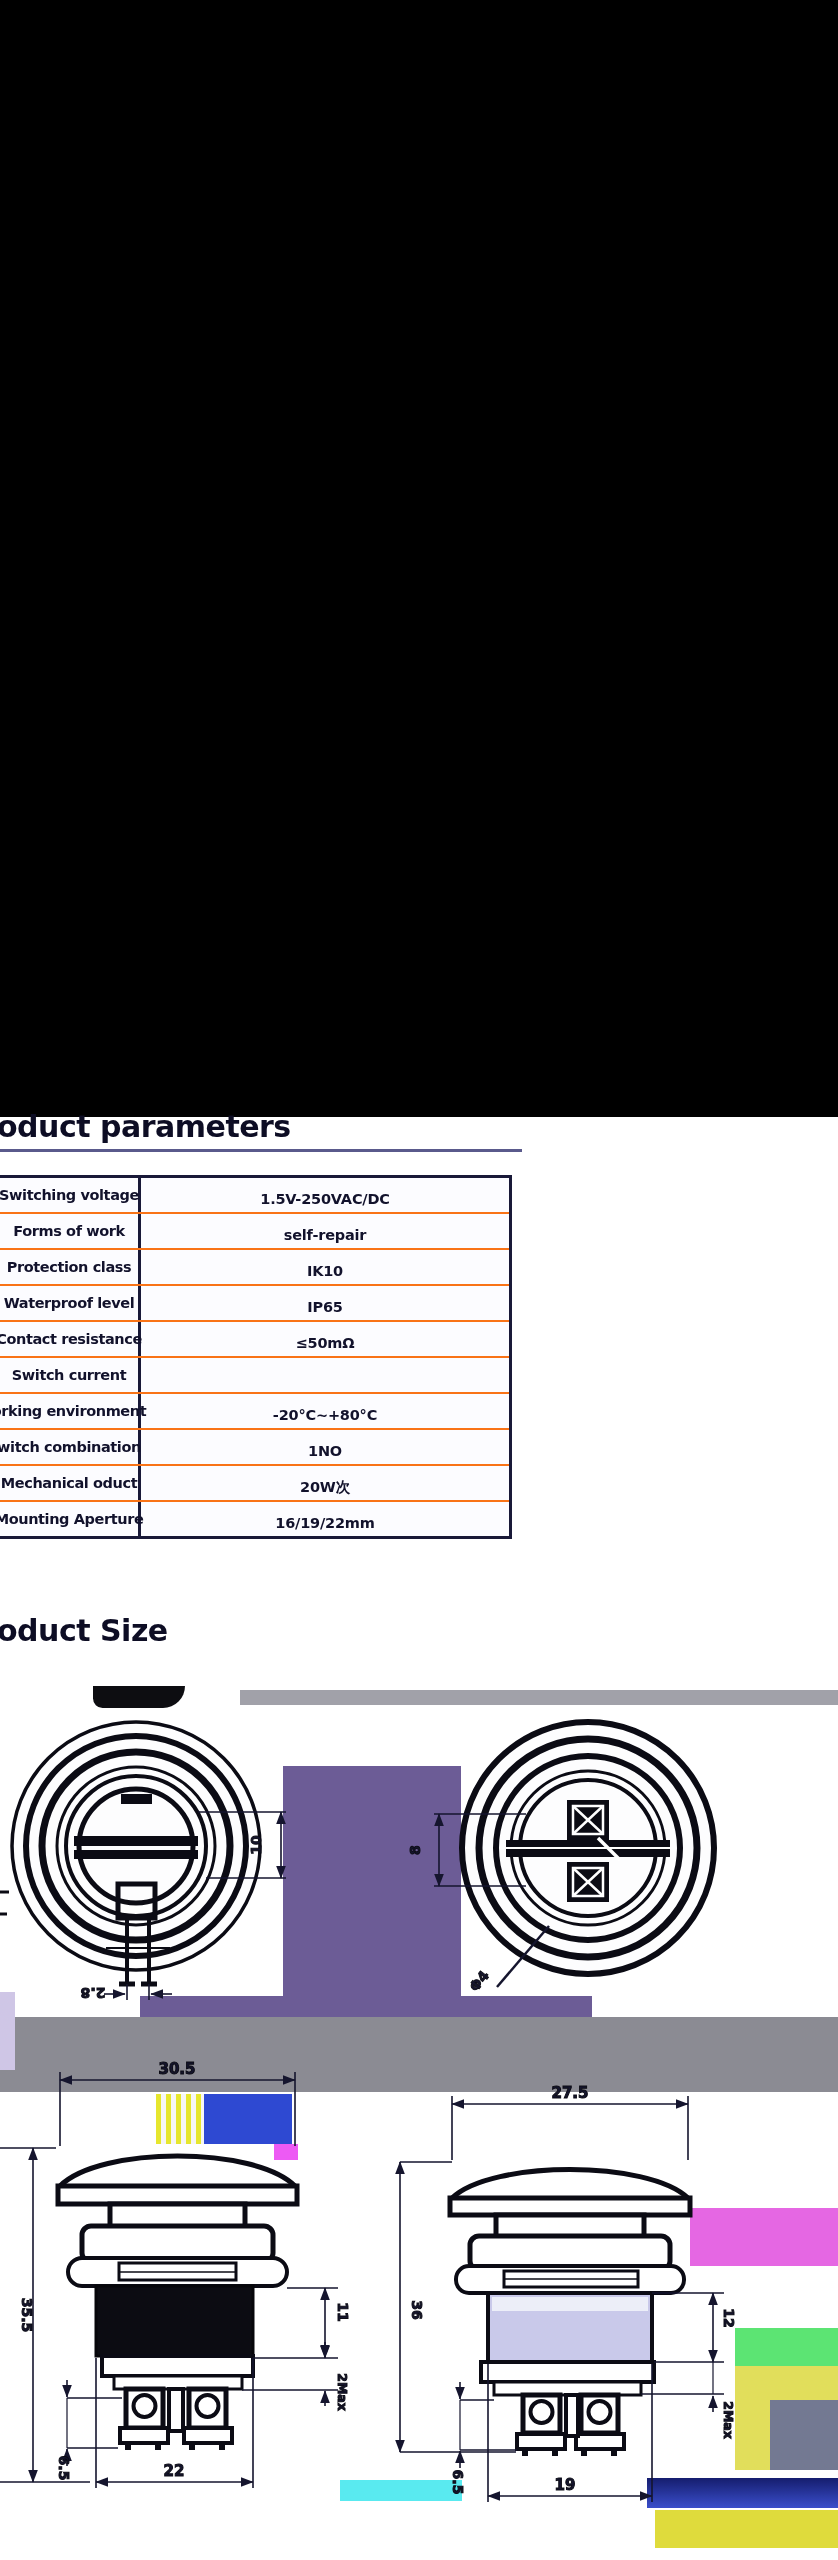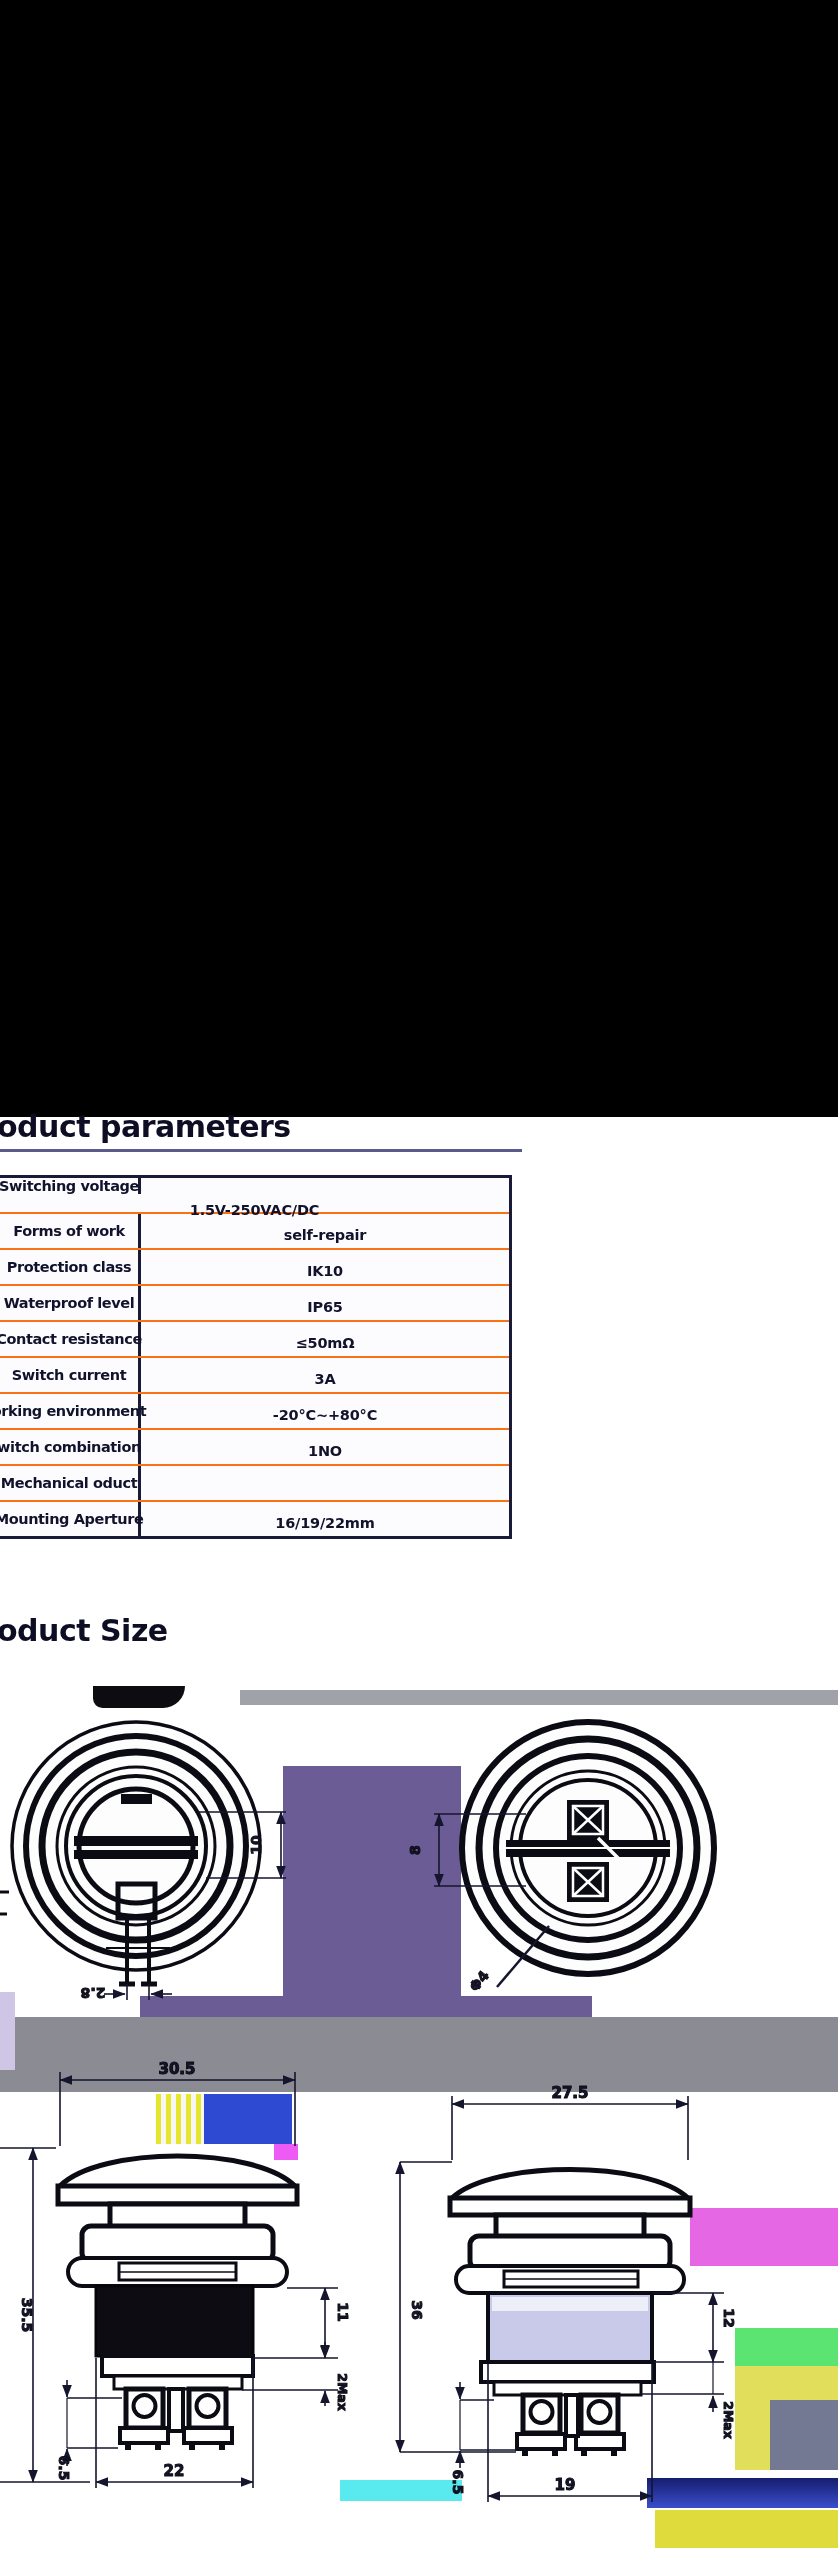--- a/index.html
+++ b/index.html
@@ -11,21 +11,21 @@
   .photo{left:0;top:0;width:838px;height:1117px;background:#000;}
   .heading{font-weight:bold;font-size:30px;color:#0d0d24;letter-spacing:-0.5px;white-space:nowrap;}
   #h-params{left:-3px;top:1109px;}
   #h-size{left:-3px;top:1613px;}
   .rule{left:0;top:1149px;width:522px;height:3px;background:#5a5a8c;}
   .ptable{
     left:-2px;top:1175px;width:514px;background:#fcfcff;
     border:3px solid #191938;border-left-width:2px;box-sizing:border-box;
   }
   .prow{display:flex;height:34px;border-top:2px solid #f97316;align-items:stretch;}
-  .prow:first-child{border-top:none;flex-direction:column;}
+  .prow:first-child{border-top:none;}
   .pl{
     width:141px;border-right:3px solid #191938;box-sizing:border-box;
     font-size:14.5px;font-weight:bold;color:#12122c;letter-spacing:-0.4px;
     display:flex;align-items:center;justify-content:center;white-space:nowrap;
   }
   .pv{
     flex:1;display:flex;align-items:center;justify-content:center;
     font-size:14.5px;font-weight:bold;color:#12122c;letter-spacing:-0.2px;white-space:nowrap;margin-top:8px;
   }
   .art{position:absolute;pointer-events:none;}
@@ -75,32 +75,32 @@
   <div class="prow">
       <div class="pl">Waterproof level</div>
       <div class="pv">IP65</div>
     </div>
   <div class="prow">
       <div class="pl">Contact resistance</div>
       <div class="pv">≤50mΩ</div>
     </div>
   <div class="prow">
       <div class="pl">Switch current</div>
-      <div class="pv">3A</div>
     </div>
   <div class="prow">
       <div class="pl">orking environment</div>
       <div class="pv">-20°C~+80°C</div>
     </div>
   <div class="prow">
       <div class="pl">witch combination</div>
       <div class="pv">1NO</div>
     </div>
   <div class="prow">
       <div class="pl">Mechanical oduct</div>
+      <div class="pv">20W次</div>
     </div>
   <div class="prow">
       <div class="pl">Mounting Aperture</div>
       <div class="pv">16/19/22mm</div>
     </div>
 </div>
 
 <div class="abs heading" id="h-size">oduct Size</div>
 
 <svg id="drawings" class="abs" width="838" height="904" viewBox="0 1656 838 904">

